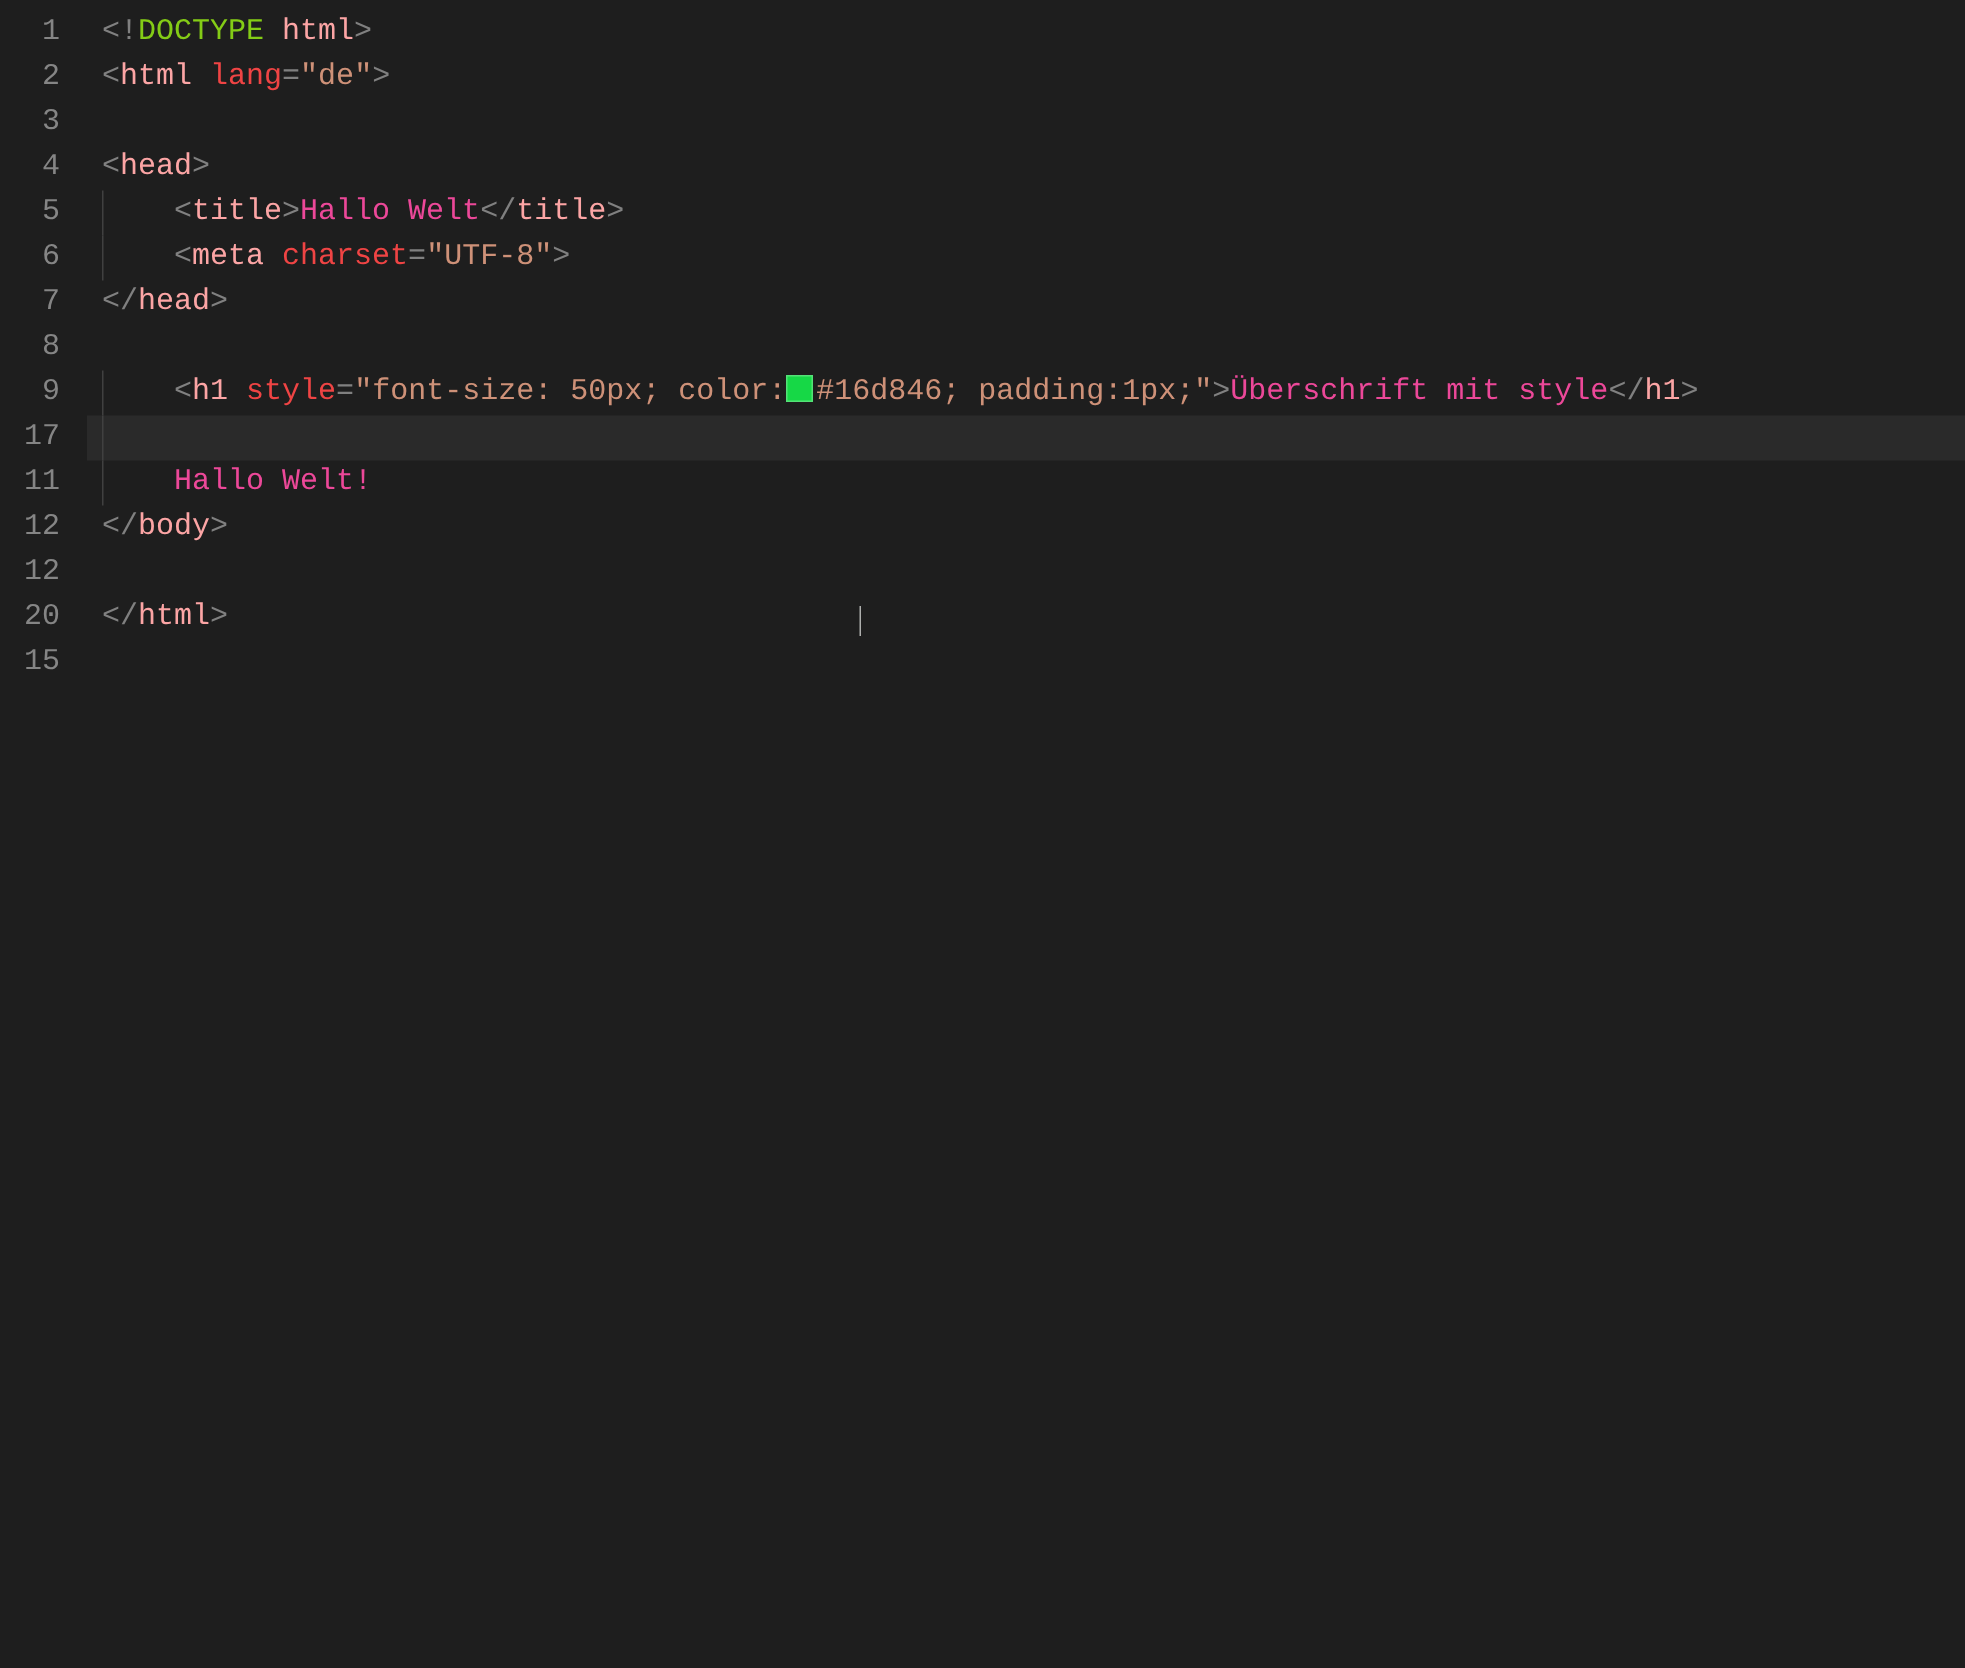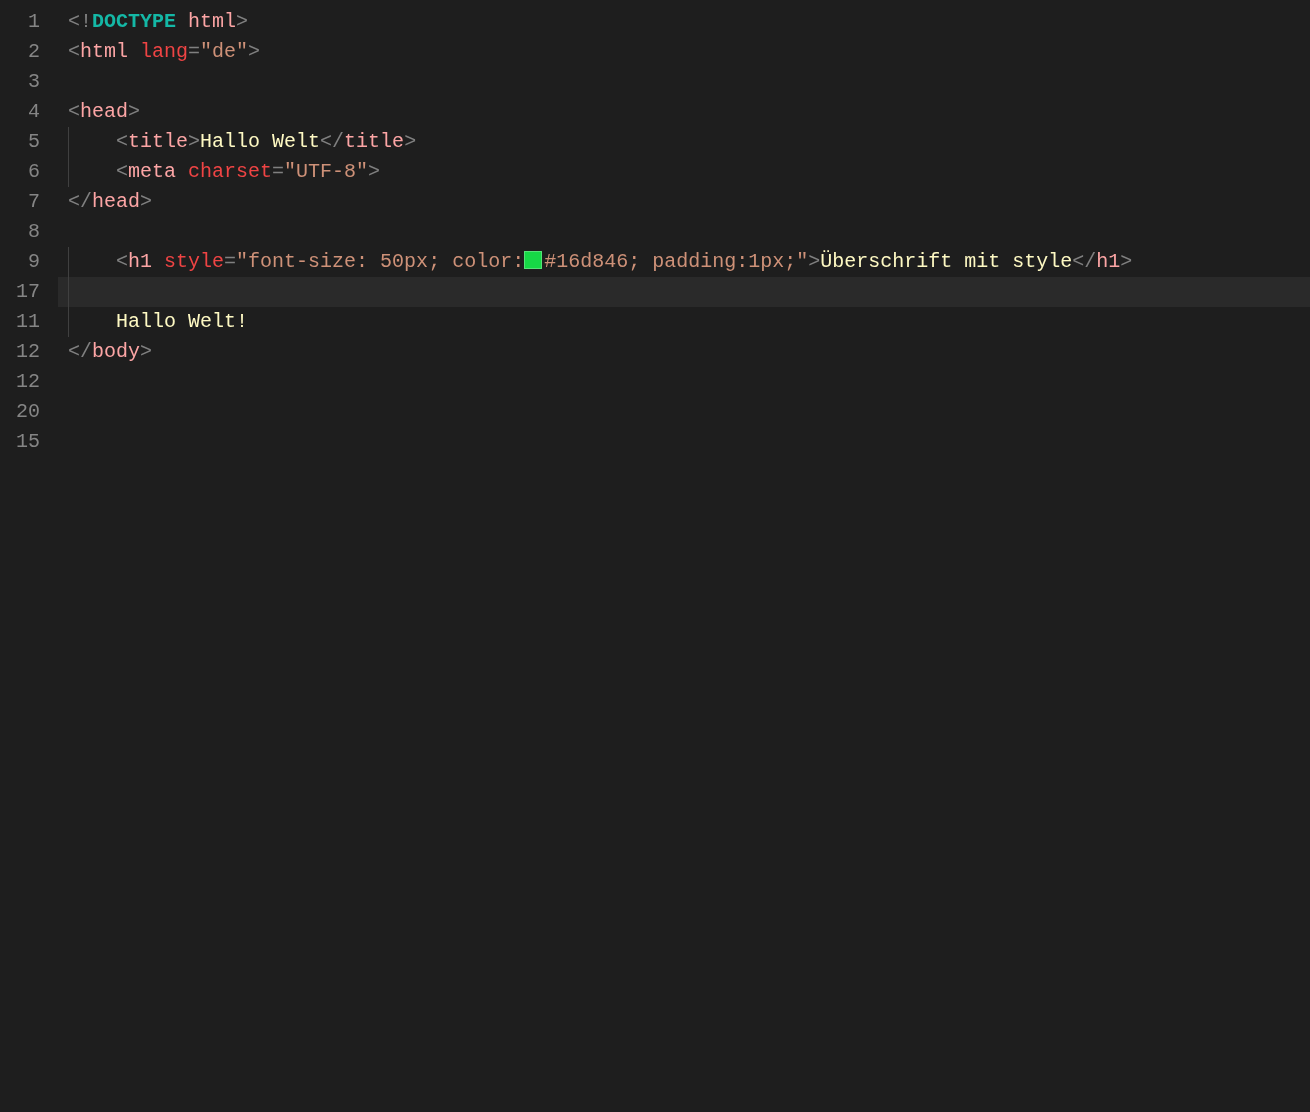--- a/index.html
+++ b/index.html
@@ -49,22 +49,22 @@
   .indent-guide{
     position:absolute;
     left:0;top:0;bottom:0;
     border-left:1px solid #404040;
   }
   
   .p   {color:#808080;}        
   .tag {color:#fca5a5;text-align:center;}        
   .attr{color:#ef4444;}        
   .str {color:#ce9178;}        
-  .txt {color:#fef9c3;}        
-  .doctype{color:#14b8a6;font-weight:bold;}
+  .txt {color:#ec4899;}        
+  .doctype{color:#84cc16;}
   .swatch{
     display:inline-block;
     width:16px;height:16px;
     vertical-align:middle;
     margin-right:2px;
     border:1px solid #ffffff44;
     position:relative;
     top:-2px;
   }
   .cursor{
@@ -118,15 +118,18 @@
     <div class="line"><span class="indent-guide" style="left:10px"></span><span class="txt">    </span><span class="p">&lt;</span><span class="tag">h1</span><span class="txt"> </span><span class="attr">style</span><span class="p">=</span><span class="str">"font-size: 50px; color:</span><span class="swatch" style="background:#16d846"></span><span class="str">#16d846; padding:1px;"</span><span class="p">&gt;</span><span class="txt">Überschrift mit style</span><span class="p">&lt;/</span><span class="tag">h1</span><span class="p">&gt;</span></div>
 
     <div class="line current"><span class="indent-guide" style="left:10px"></span></div>
 
     <div class="line"><span class="indent-guide" style="left:10px"></span><span class="txt">    </span><span class="txt">Hallo Welt!</span></div>
 
     <div class="line"><span class="p">&lt;/</span><span class="tag">body</span><span class="p">&gt;</span></div>
 
     <div class="line"></div>
 
+    <div class="line"><span class="p">&lt;/</span><span class="tag">html</span><span class="p">&gt;</span>
+      <span class="cursor" style="left:515px;top:7px;height:20px;"></span>
+    </div>
 
   </div>
 </div>
 
 </body></html>

